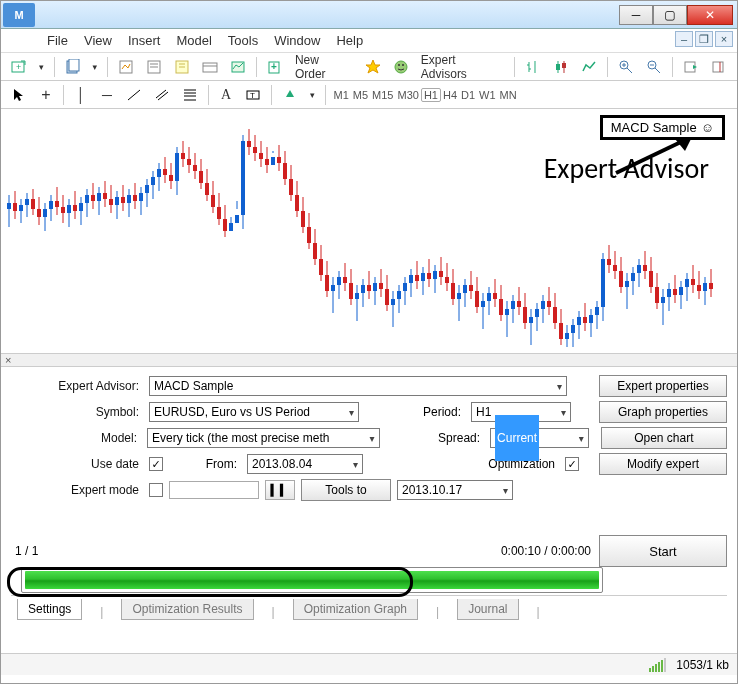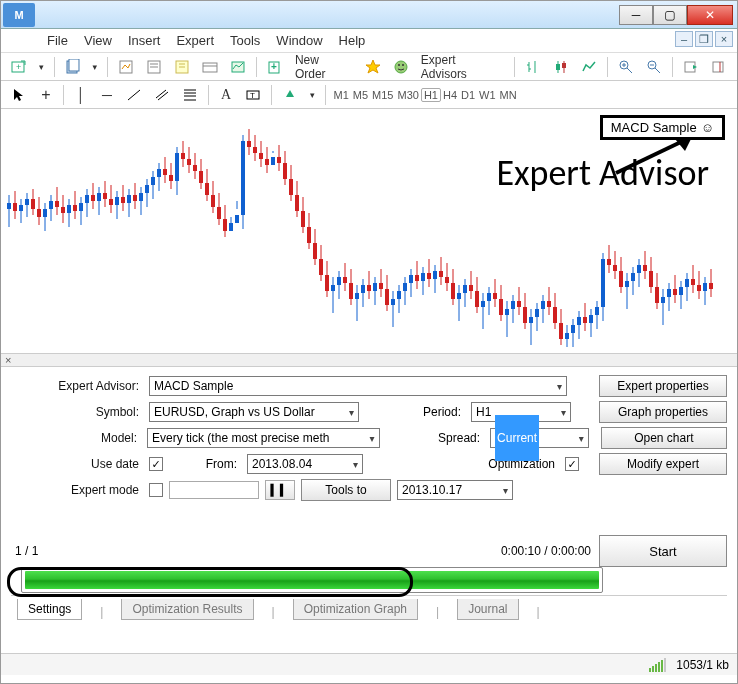--- a/index.html
+++ b/index.html
@@ -23,21 +23,21 @@
 .tbtn { min-width: 22px; height: 22px; border: 1px solid transparent; background: transparent; display: inline-flex; align-items: center; justify-content: center; padding: 0 3px; cursor: pointer; border-radius: 2px; font-size: 14px; }
 .tbtn svg { width: 16px; height: 16px; }
 .tsep { width: 1px; height: 20px; background: #ccc; margin: 0 2px; }
 .tlbl { padding: 0 4px; }
 .tflabel { padding: 0 2px; font-size: 11px; color: #555; cursor: pointer; }
 .tflabel.active { background: #fff; border: 1px solid #aaa; border-radius: 2px; }
 
 
 .chart { height: 244px; background: #fff; position: relative; overflow: hidden; }
 .ea-box { position: absolute; right: 12px; top: 6px; border: 3px solid #000; padding: 2px 8px; font-size: 13px; background: #fff; display: flex; align-items: center; gap: 4px; }
-.ea-callout { position: absolute; right: 28px; top: 42px; font-family: Calibri, sans-serif; font-size: 36px; font-weight: 400; }
+.ea-callout { position: absolute; right: 28px; top: 42px; font-family: Calibri, sans-serif; font-size: 28px; font-weight: 400; }
 .ea-line { position: absolute; right: 46px; top: 30px; width: 80px; height: 36px; }
 
 
 .panel-close { height: 14px; border-top: 1px solid #ccc; border-bottom: 1px solid #ccc; font-size: 11px; padding: 0 4px; color: #555; cursor: pointer; background: #f0f0f0; }
 
 
 .tester { padding: 6px 10px 0 10px; font-size: 12px; }
 .trow { display: flex; align-items: center; height: 26px; gap: 6px; }
 .tlabel { width: 132px; text-align: right; padding-right: 4px; color: #111; }
 .dropdown { height: 20px; border: 1px solid #7a7a7a; background: #fff; display: flex; align-items: center; padding: 0 4px; position: relative; }
@@ -82,21 +82,21 @@
     <div class="winbtn">─</div>
     <div class="winbtn">▢</div>
     <div class="winbtn close">✕</div>
   </div>
 </div>
 
 <div class="menubar">
   <span class="mitem">File</span>
   <span class="mitem">View</span>
   <span class="mitem">Insert</span>
-  <span class="mitem">Expert</span>
+  <span class="mitem">Model</span>
   <span class="mitem">Tools</span>
   <span class="mitem">Window</span>
   <span class="mitem">Help</span>
   <div class="mdi-btns">
     <div class="mdb">–</div>
     <div class="mdb">❐</div>
     <div class="mdb">×</div>
   </div>
 </div>
 
@@ -530,21 +530,21 @@
     <div class="tlabel">Expert Advisor:</div>
     <div class="dropdown" style="width:418px;">
         <span class="dd-text">MACD Sample</span>
       </div>
     <div style="flex:1"></div>
     <div class="rtbtn" style="width:128px;">Expert properties</div>
   </div>
   <div class="trow">
     <div class="tlabel">Symbol:</div>
     <div class="dropdown" style="width:210px;">
-        <span class="dd-text">EURUSD, Graph vs US Dollar</span>
+        <span class="dd-text">EURUSD, Euro vs US Period</span>
       </div>
     <div style="width:100px;text-align:right;padding-right:4px;">Period:</div>
     <div class="dropdown" style="width:100px;">
         <span class="dd-text">H1</span>
       </div>
     <div style="flex:1"></div>
     <div class="rtbtn" style="width:128px;">Graph properties</div>
   </div>
   <div class="trow">
     <div class="tlabel">Model:</div>

